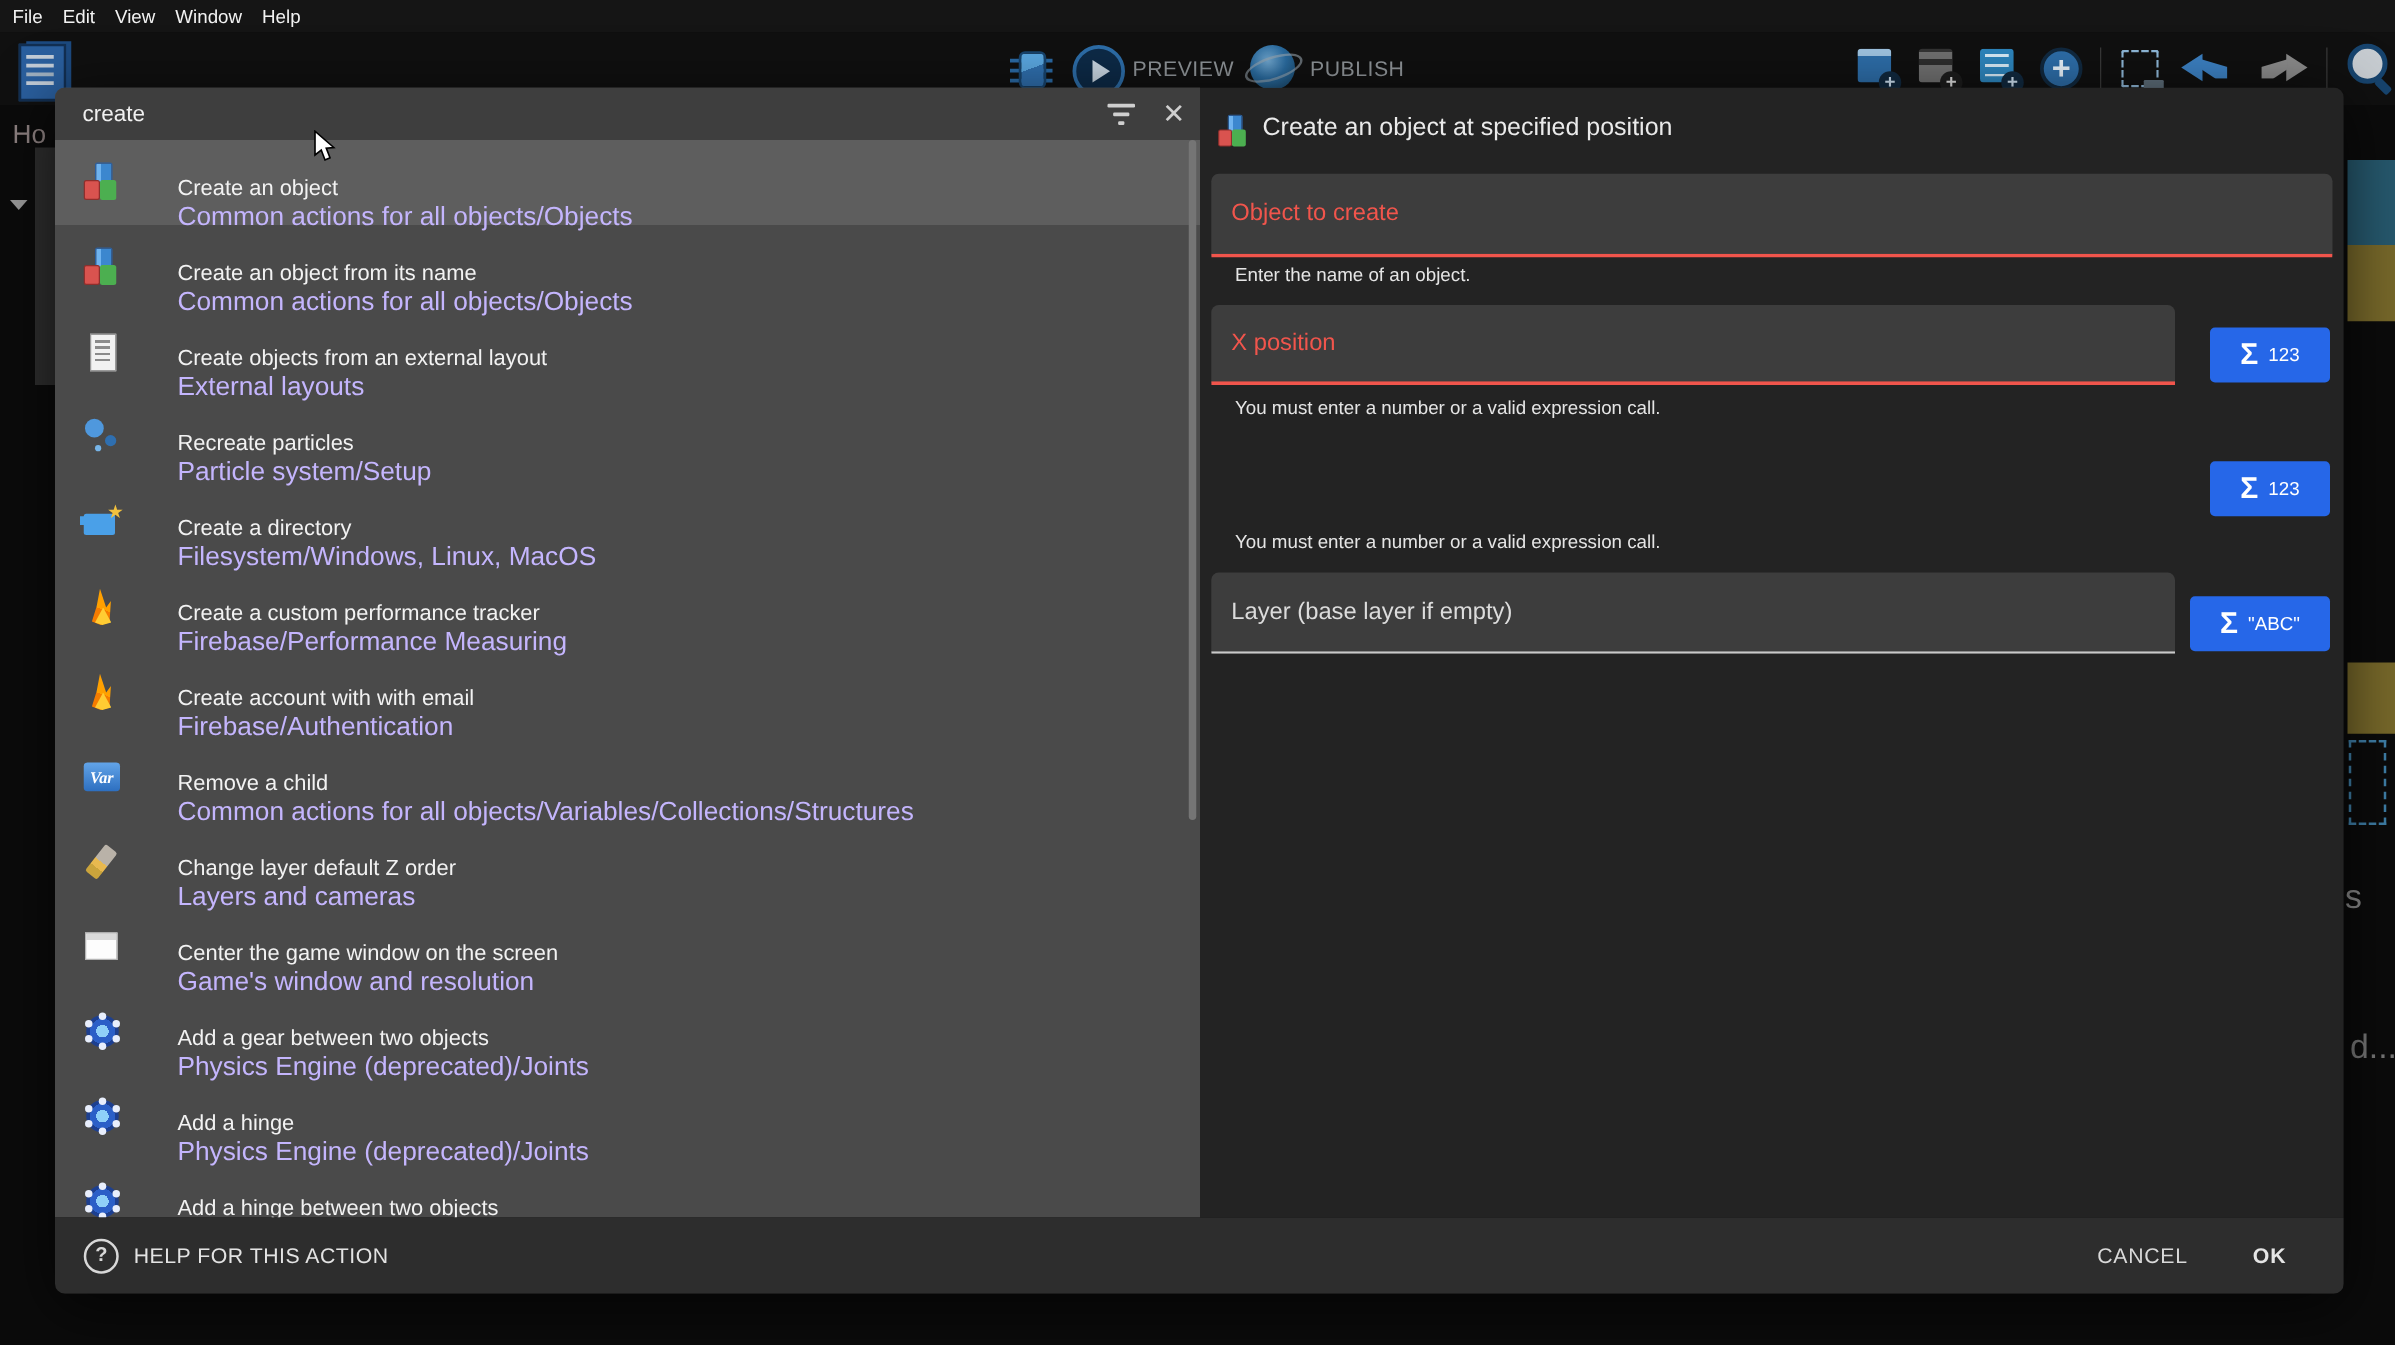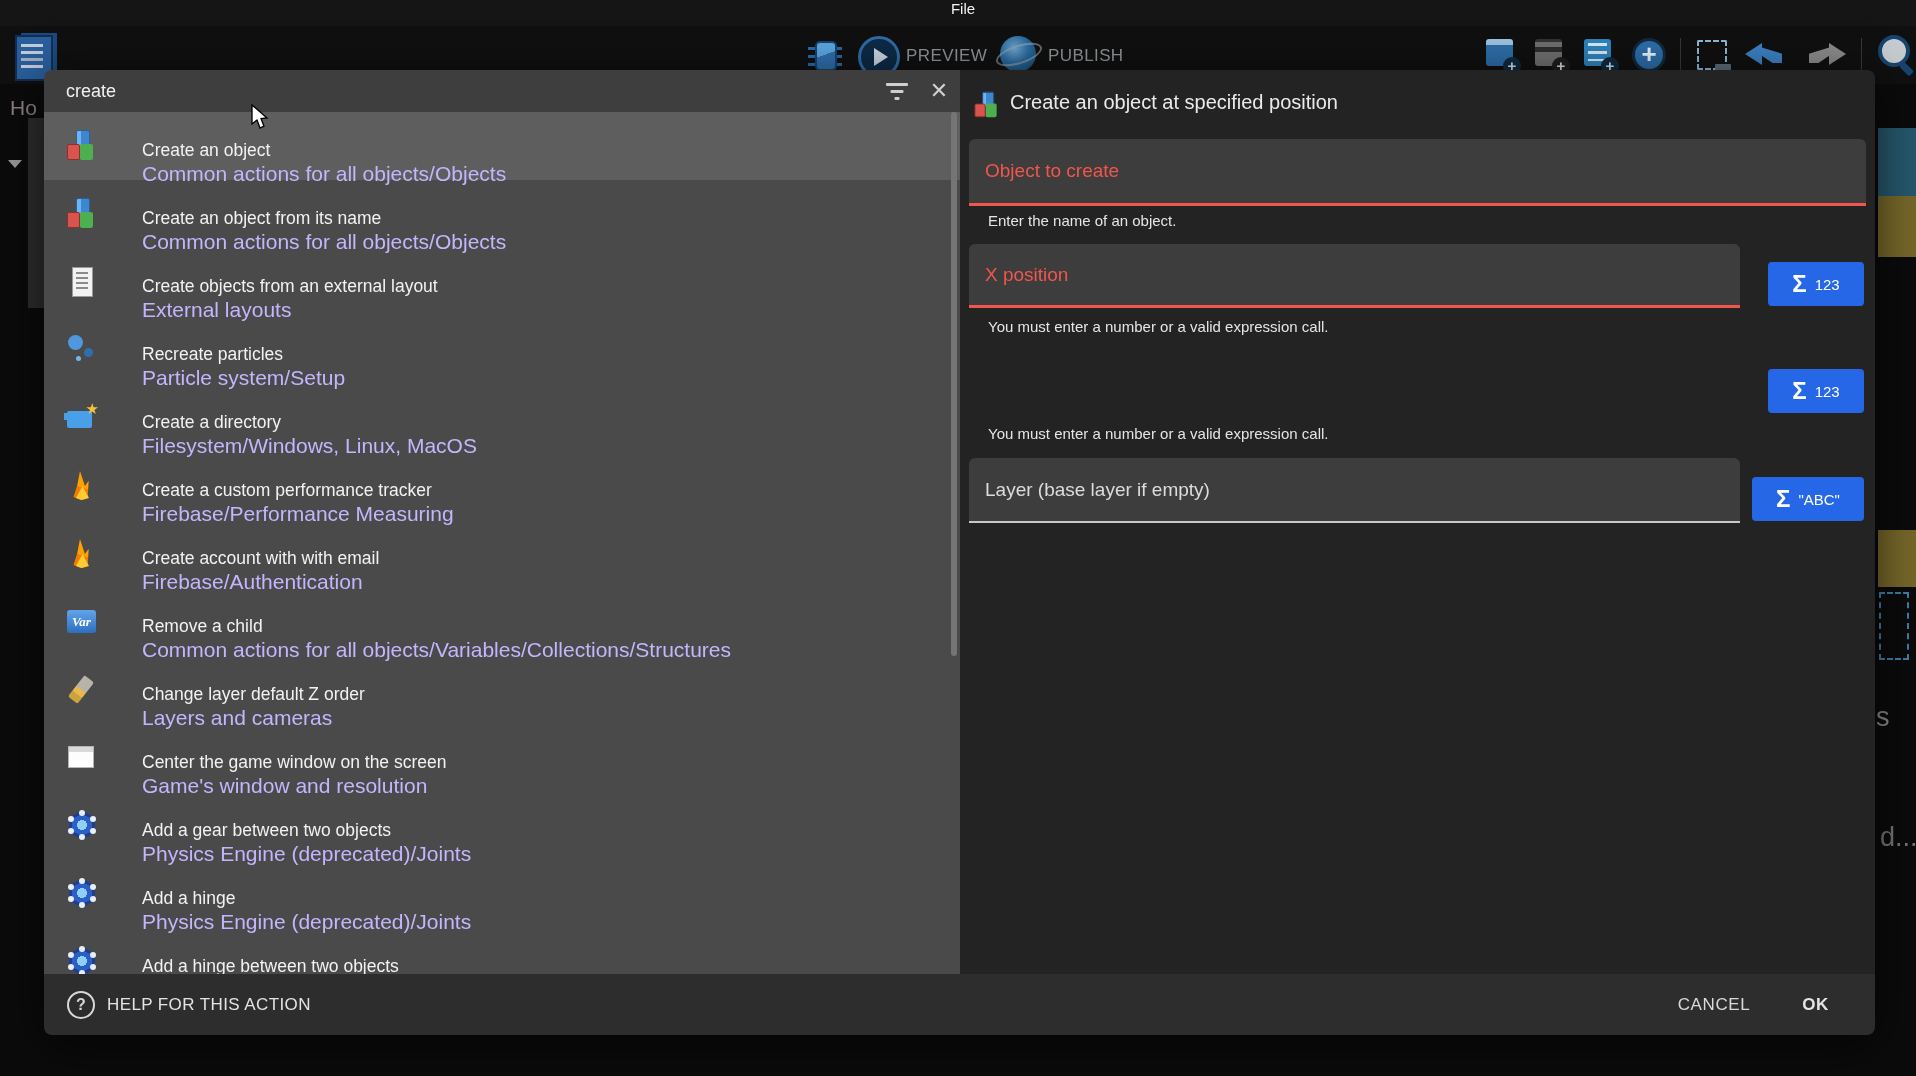--- a/index.html
+++ b/index.html
@@ -1,21 +1,21 @@
 <!DOCTYPE html>
 <html><head>
 <meta charset="utf-8">
 <style>
   html,body{margin:0;padding:0;background:#000;}
   #screen{position:relative;width:1916px;height:1076px;background:#0b0b0b;overflow:hidden;
           font-family:"Liberation Sans",sans-serif;-webkit-font-smoothing:antialiased;}
 
   
   .menubar{position:absolute;left:0;top:0;width:100%;height:26px;background:#151515;
-           display:flex;align-items:center;gap:30px;padding-left:10px;box-sizing:border-box;flex-direction:column;}
+           display:flex;align-items:center;gap:16px;padding-left:10px;box-sizing:border-box;}
   .menubar span{color:#f2f2f2;font-size:15px;}
   .toolbar{position:absolute;left:0;top:26px;width:100%;height:58px;background:#101010;}
 
   .project-icon{position:absolute;left:12px;top:30px;width:44px;height:52px;}
   .project-icon::before{content:"";position:absolute;left:3px;top:5px;width:34px;height:42px;
       background:#2a5f9e;border:2px solid #122f52;box-shadow:5px -3px 0 -1px #1c4a80;}
   .project-icon::after{content:"";position:absolute;left:9px;top:14px;width:22px;height:3px;background:#c3cdd8;
       box-shadow:0 7px 0 #c3cdd8,0 14px 0 #9fb0c0,0 21px 0 #c3cdd8;}
 
   .bug-icon{position:absolute;left:806px;top:34px;width:40px;height:42px;}
@@ -176,21 +176,21 @@
 </style>
 </head>
 <body>
 
 <div id="screen">
 
   <div class="menubar">
     <span>File</span>
     <span>Edit</span>
     <span>View</span>
-    <span>Enter</span>
+    <span>Window</span>
     <span>Help</span>
   </div>
   <div class="toolbar"></div>
   <div class="project-icon"></div>
 
   <div class="bug-icon"></div>
   <div class="play-icon"></div>
   <span class="tb-label" id="preview-label">PREVIEW</span>
   <div class="globe-icon"></div>
   <span class="tb-label" id="publish-label">PUBLISH</span>

